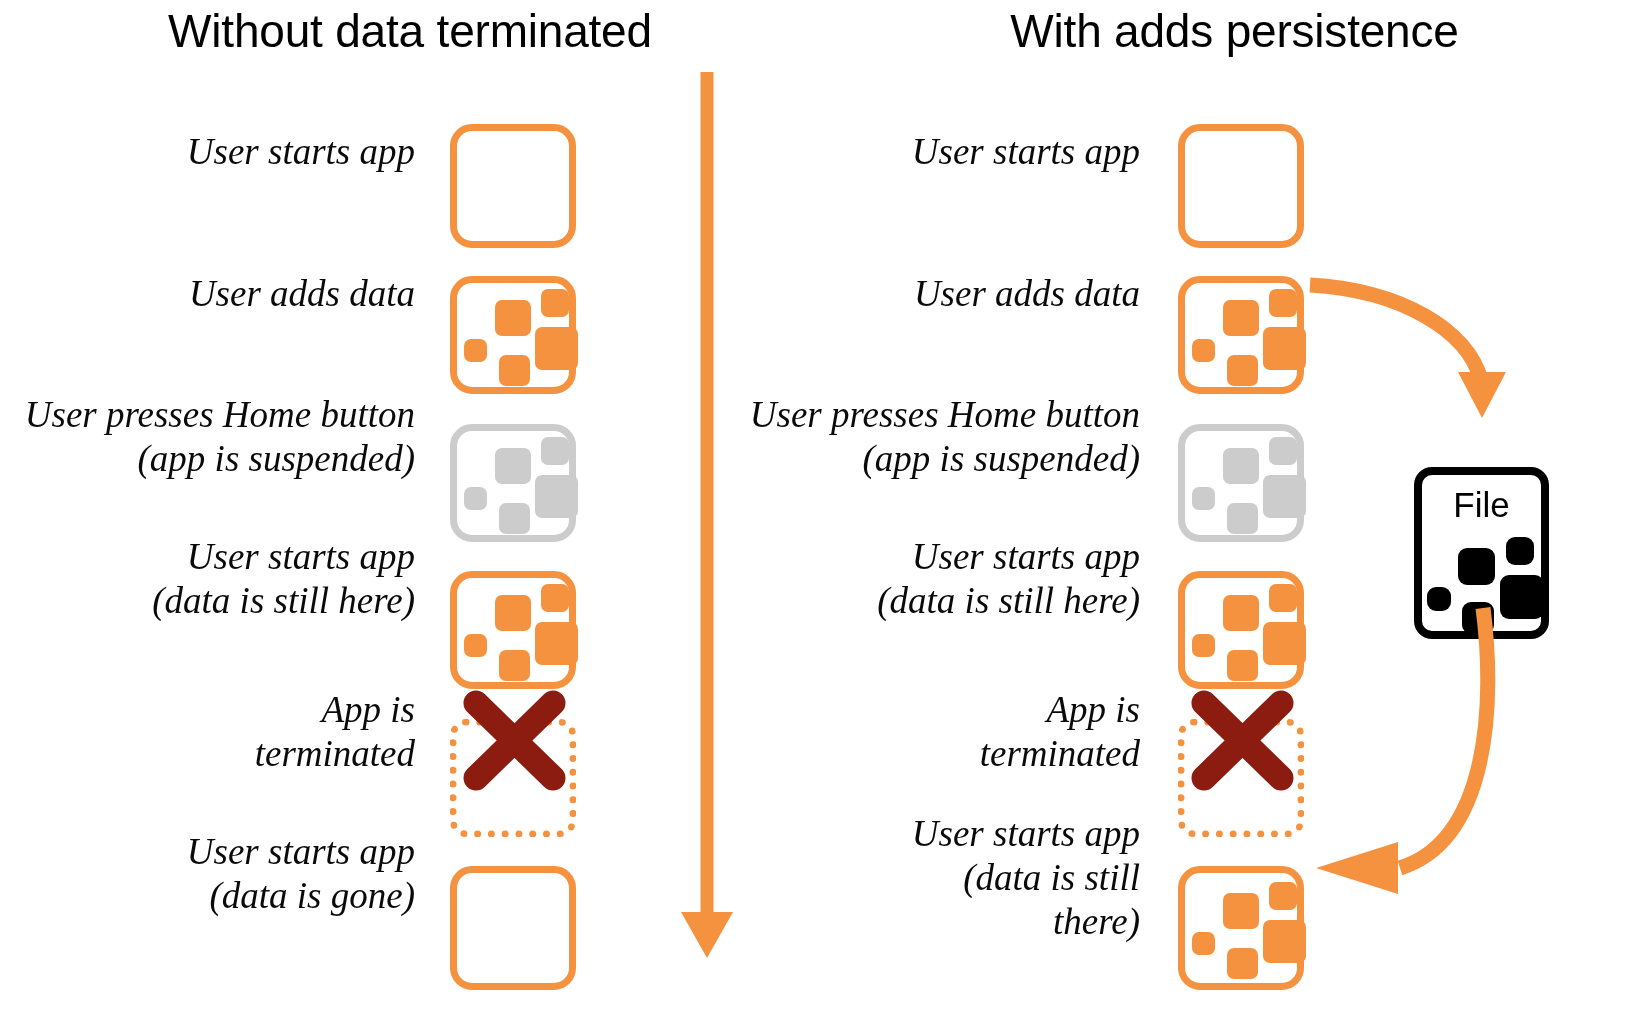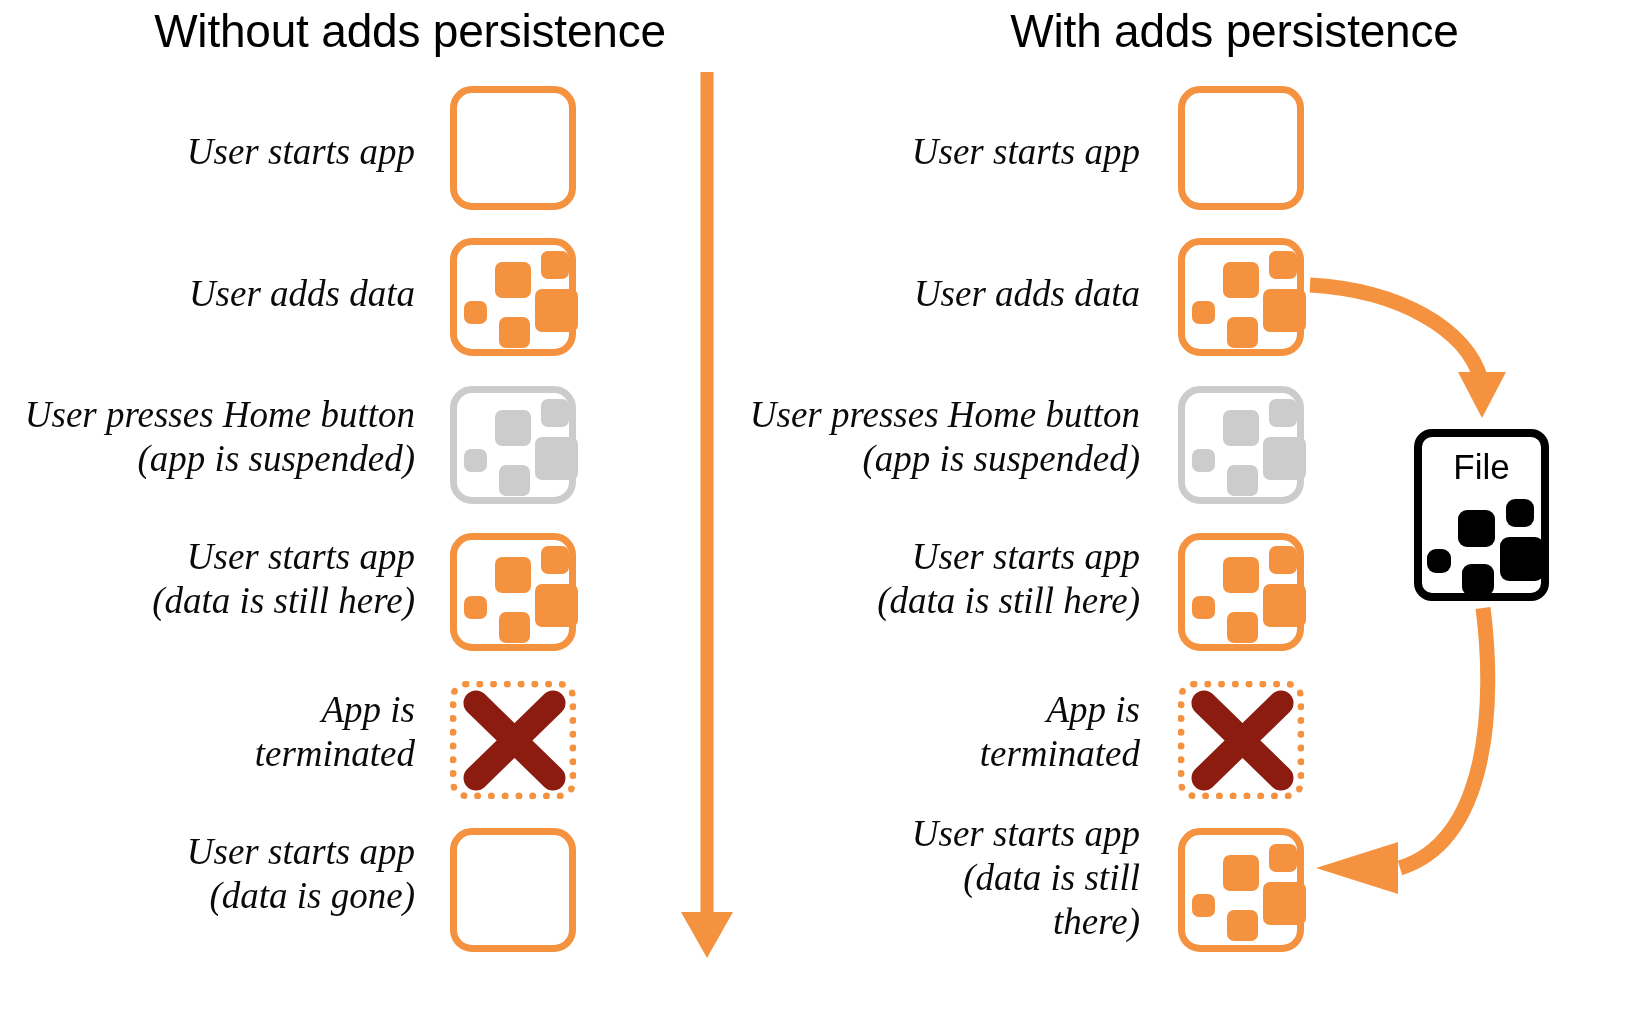--- a/index.html
+++ b/index.html
@@ -40,20 +40,21 @@
     color: #0a0a0a;
     text-align: right;
     white-space: pre-line;
   }
 
   
   .app-box {
     position: absolute;
     border-radius: 22px;
     background: #ffffff;
+    margin-top: 38px;
   }
   .app-box.solid-orange { border: 7px solid #f4923f; }
   .app-box.solid-gray   { border: 7px solid #cccccc; }
   .app-box.dotted-orange{
     border: 7px dotted #f4923f;
     border-radius: 16px;
   }
   .app-box.solid-black  { border: 8px solid #000000; border-radius: 18px; }
 
   
@@ -80,21 +81,21 @@
     left: 0; top: 0;
     width: 1639px; height: 1032px;
     pointer-events: none;
   }
 </style>
 </head>
 <body>
 
 <div id="stage">
 
-  <div class="col-title" id="title-left">Without adds persistence</div>
+  <div class="col-title" id="title-left">Without data terminated</div>
   <div class="col-title" id="title-right">With adds persistence</div>
 
   <div class="step-label" style="left:0px; top:130px; width:415px;">User starts app</div>
   <div class="step-label" style="left:0px; top:272px; width:415px;">User adds data</div>
   <div class="step-label" style="left:0px; top:393px; width:415px;">User presses Home button
 (app is suspended)</div>
   <div class="step-label" style="left:0px; top:535px; width:415px;">User starts app
 (data is still here)</div>
   <div class="step-label" style="left:0px; top:688px; width:415px;">App is
 terminated</div>

